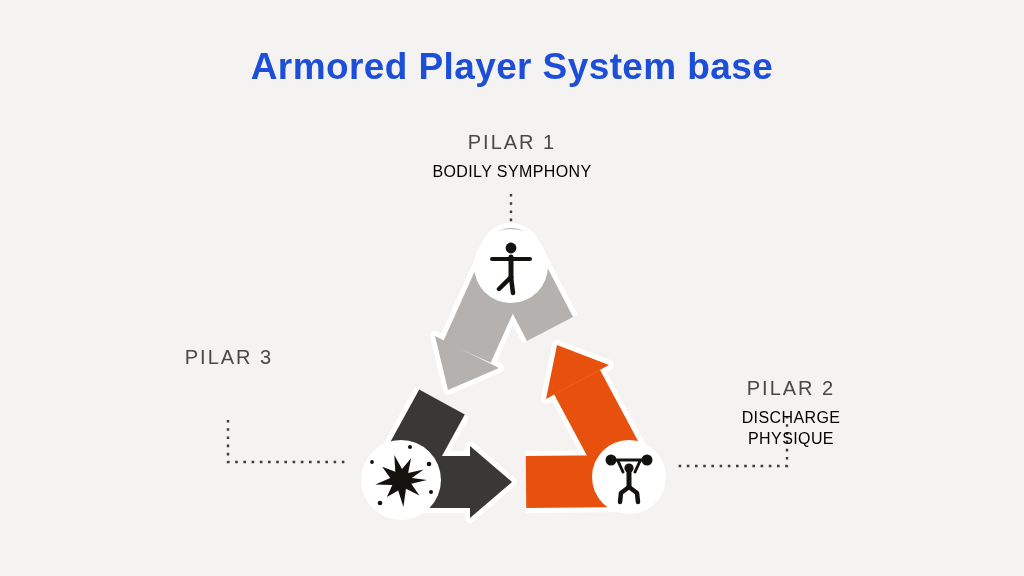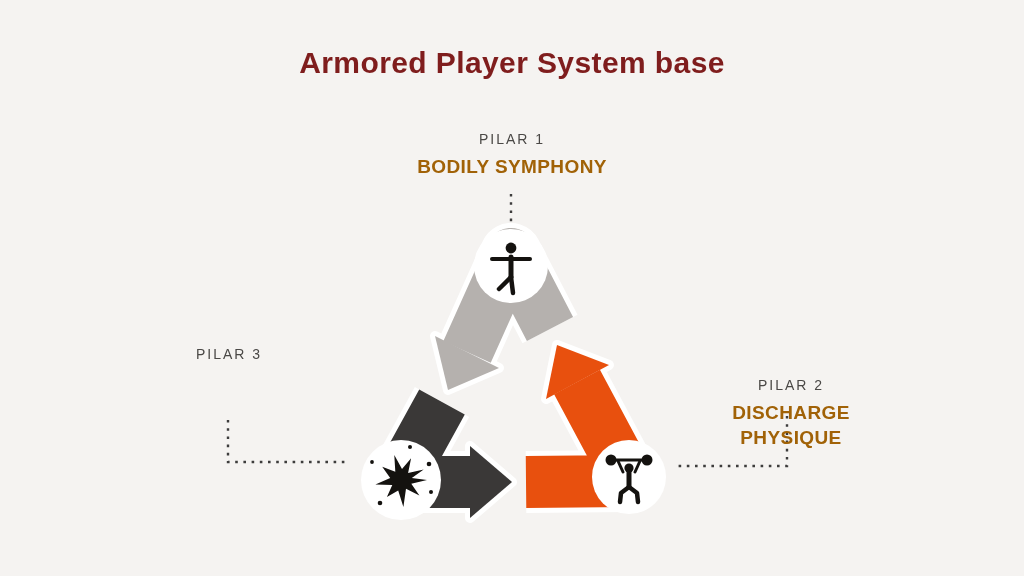--- a/index.html
+++ b/index.html
@@ -16,46 +16,46 @@
     top: 0; left: 0;
     width: 1024px;
     height: 576px;
   }
   .page-title {
     position: absolute;
     top: 46px;
     left: 0;
     width: 100%;
     text-align: center;
-    font-size: 30px;
+    font-size: 37px;
     font-weight: 800;
     letter-spacing: 0.4px;
-    color: #7f1d1d;
+    color: #1d4ed8;
     z-index: 2;
   }
   .pillar-label {
     position: absolute;
     text-align: center;
     color: #3d3c3c;
     z-index: 2;
     transform: translateX(-50%);
   }
   .pillar-id {
-    font-size: 14px;
+    font-size: 20px;
     font-weight: 400;
     letter-spacing: 2px;
     color: #4a4846;
     margin-bottom: 7px;
   }
   .pillar-name {
-    font-size: 19px;
-    font-weight: 700;
+    font-size: 16px;
+    font-weight: 400;
     letter-spacing: 0.4px;
     line-height: 1.32;
-    color: #a16207;
+    color: #000000;
   }
   #label-pillar1 { left: 512px; top: 131px; width: 300px; }
   #label-pillar2 { left: 791px; top: 341px; width: 150px; margin-top: 36px; }
   #label-pillar3 { left: 229px; top: 346px; width: 126px; }
 </style>
 </head>
 <body>
 
 <div class="canvas">
 

